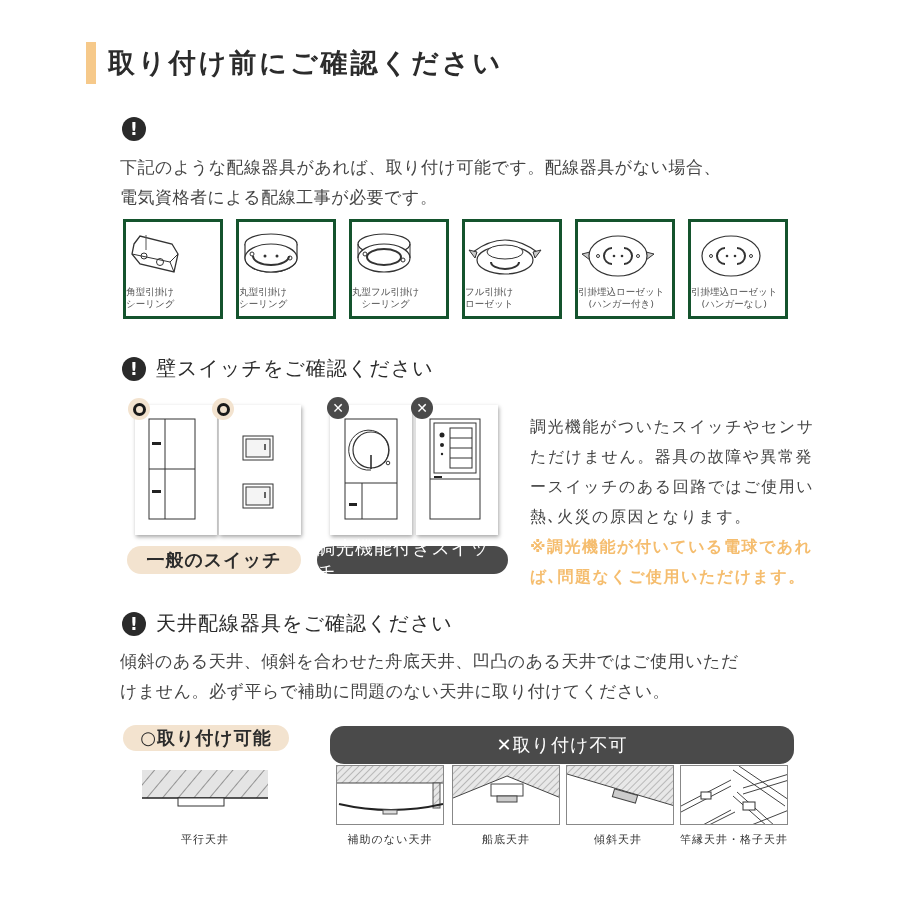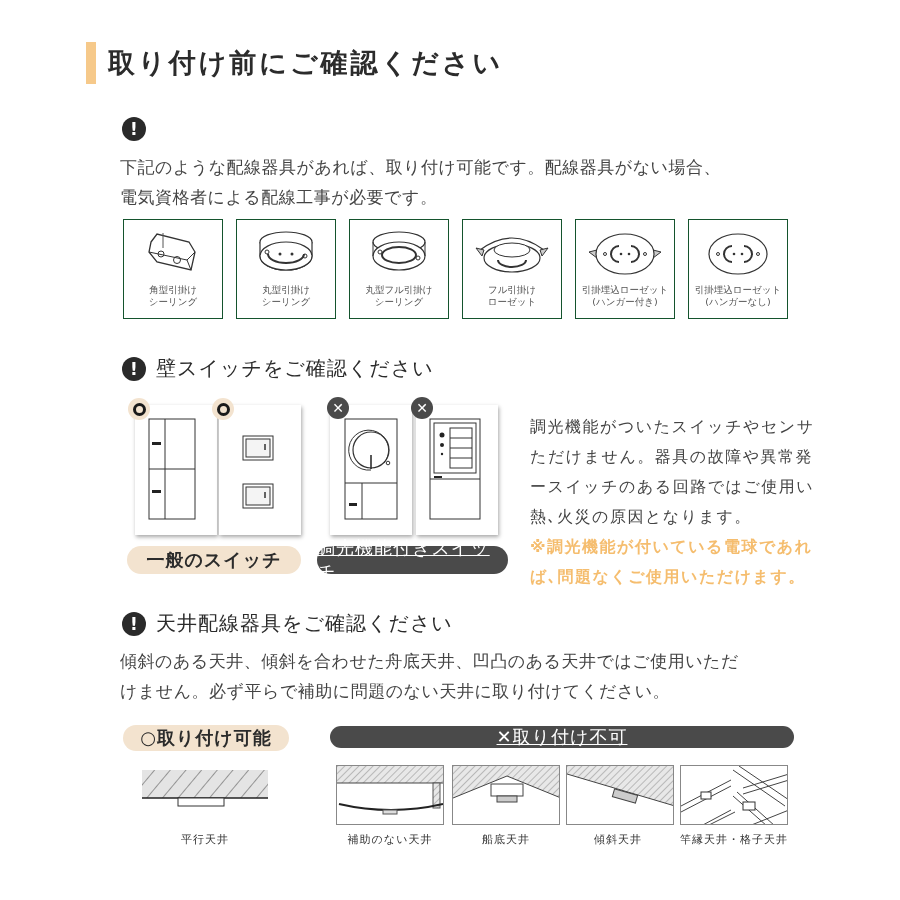--- a/index.html
+++ b/index.html
@@ -10,33 +10,33 @@
   .title-bar { width: 10px; height: 42px; background: #f6c98a; margin-right: 12px; }
   .page-title { font-size: 27px; font-weight: bold; letter-spacing: 3px; color: #2b2b2b; }
 
   .sec-head { position: absolute; left: 122px; display: flex; align-items: center; }
   .warn-icon { width: 24px; height: 24px; border-radius: 50%; background: #2a2a2a; color: #fff; font-weight: bold; font-size: 17px; display: flex; align-items: center; justify-content: center; margin-right: 10px; }
   .sec-title { font-size: 20px; color: #2b2b2b; letter-spacing: 1px; }
 
   .para { position: absolute; left: 120px; font-size: 17px; line-height: 30px; color: #444; letter-spacing: 0.5px; }
 
   .fixtures { position: absolute; left: 123px; top: 219px; display: flex; gap: 13px; }
-  .fixture { width: 100px; height: 100px; border: 1px solid #14532d; display: flex; flex-direction: column; align-items: center; background: #fff; }
+  .fixture { width: 100px; height: 100px; border: 3px solid #14532d; display: flex; flex-direction: column; align-items: flex-start; background: #fff; }
   .fixture svg { margin-top: 8px; }
   .fixture-label { font-size: 9.5px; color: #555; text-align: center; line-height: 12px; margin-top: 4px; white-space: pre-line; }
 
   .switch-panel { position: absolute; top: 405px; width: 82px; height: 130px; background: #fff; box-shadow: 1px 2px 4px rgba(0,0,0,0.35); }
   .mark { position: absolute; width: 22px; height: 22px; border-radius: 50%; display: flex; align-items: center; justify-content: center; }
   .mark-ok { background: #f3e3cf; }
   .mark-ok .ring { width: 13px; height: 13px; border-radius: 50%; border: 3px solid #1a1a1a; }
   .mark-ng { background: #4a4a4a; color: #fff; font-weight: bold; font-size: 14px; }
 
   .pill { position: absolute; height: 28px; border-radius: 14px; display: flex; align-items: center; justify-content: center; font-size: 18px; letter-spacing: 1px; }
   .pill-light { background: #f3e3cf; color: #2b2b2b; font-weight: bold; }
-  .pill-dark { background: #4a4a4a; color: #fff; text-decoration: underline; }
+  .pill-dark { background: #4a4a4a; color: #fff; }
 
   .switch-note { position: absolute; left: 530px; top: 412px; width: 290px; font-size: 16px; line-height: 30px; color: #444; letter-spacing: 1.5px; }
   .switch-note-accent { color: #f5bd6e; font-weight: bold; }
 
   .ceil-box { position: absolute; top: 765px; width: 108px; height: 60px; border: 1px solid #888; background: #fff; overflow: hidden; }
   .ceil-label { position: absolute; top: 832px; font-size: 11px; color: #333; text-align: center; letter-spacing: 1px; }
 </style>
 </head>
 <body>
 
@@ -217,21 +217,21 @@
 <div class="sec-head" style="top:610px;">
   <div class="warn-icon">!</div>
   <div class="sec-title">天井配線器具をご確認ください</div>
 </div>
 <div class="para" style="top:648px;font-family:Liberation Mono, monospace;">
   <div>傾斜のある天井、傾斜を合わせた舟底天井、凹凸のある天井ではご使用いただ</div>
   <div>けません。必ず平らで補助に問題のない天井に取り付けてください。</div>
 </div>
 
 <div class="pill pill-light" style="left:123px;top:725px;width:166px;height:26px;">○取り付け可能</div>
-<div class="pill pill-dark" style="left:330px;top:726px;width:464px;height:22px;text-align:center;">✕取り付け不可</div>
+<div class="pill pill-dark" style="left:330px;top:726px;width:464px;height:38px;text-align:center;">✕取り付け不可</div>
 
 <svg style="position:absolute;left:0;top:0;" width="0" height="0">
   <defs>
     <pattern id="hatch" width="5" height="5" patternUnits="userSpaceOnUse" patternTransform="rotate(45)">
       <rect width="5" height="5" fill="#e8e8e8"></rect>
         <line x1="0" y1="0" x2="0" y2="5" stroke="#888" stroke-width="1"></line>
     </pattern>
     <pattern id="hatchWide" width="12" height="12" patternUnits="userSpaceOnUse" patternTransform="rotate(40)">
       <rect width="12" height="12" fill="#e4e4e4"></rect>
         <line x1="0" y1="0" x2="0" y2="12" stroke="#444" stroke-width="1"></line>

